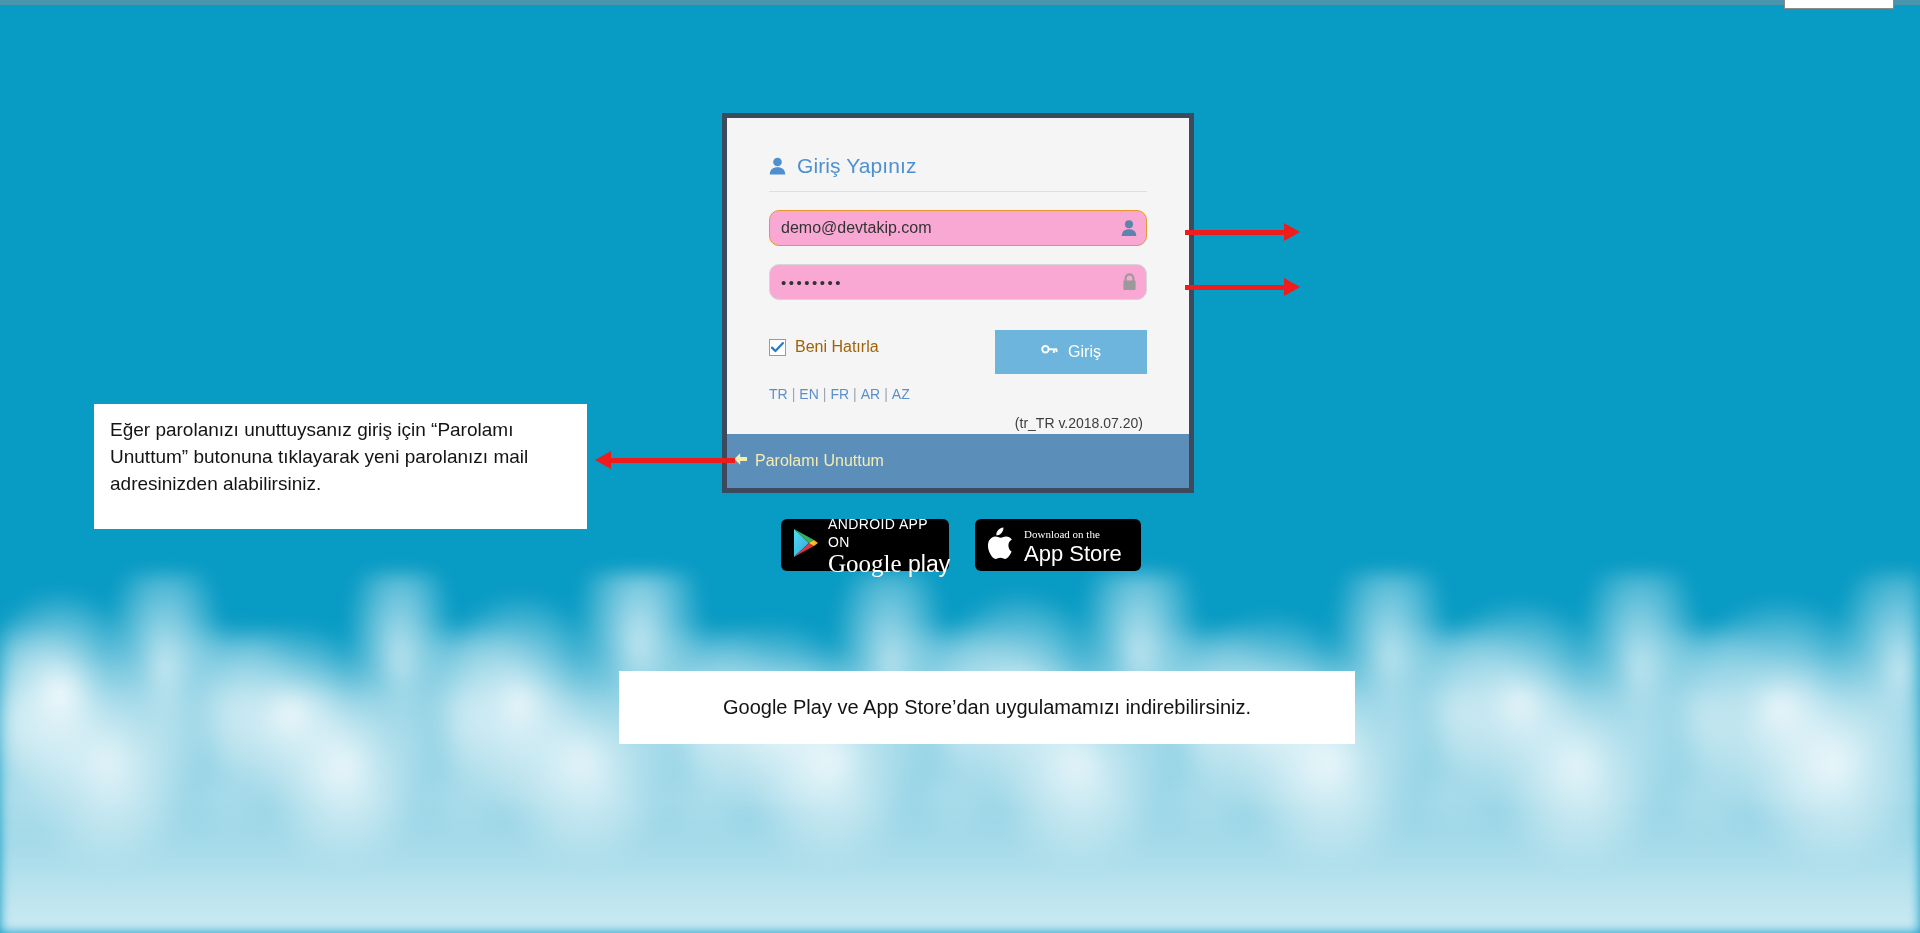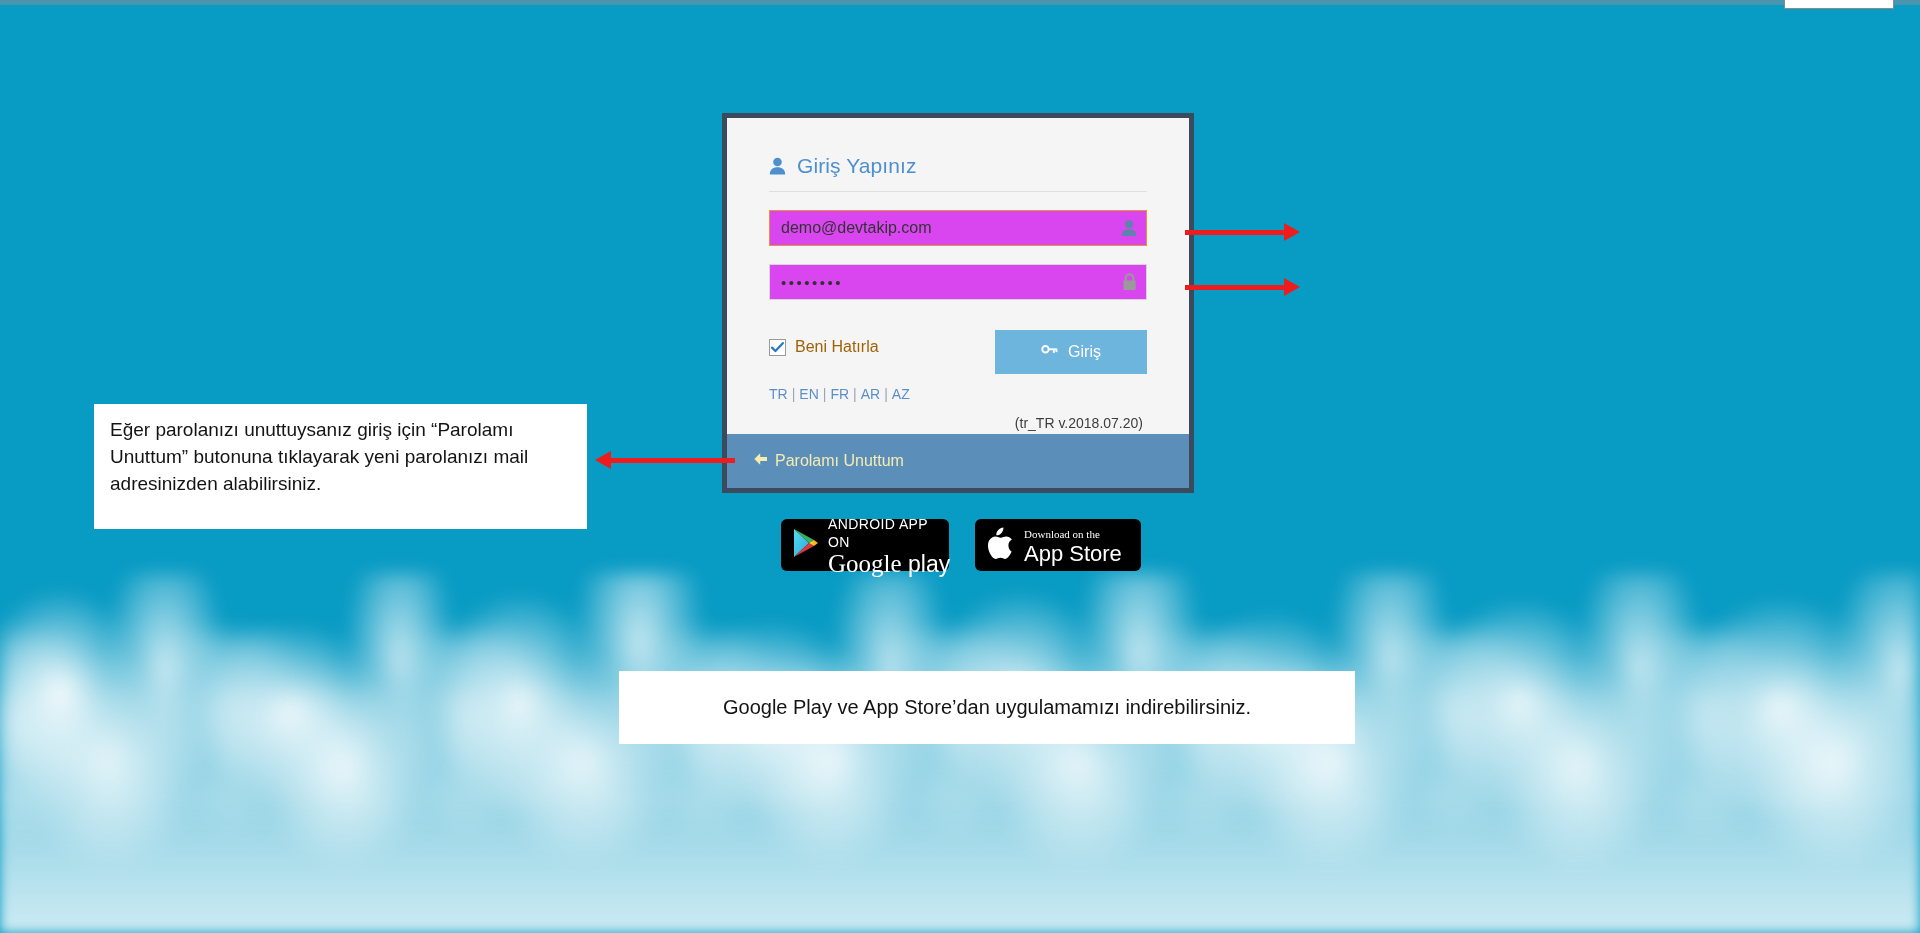--- a/index.html
+++ b/index.html
@@ -138,26 +138,27 @@
     letter-spacing: .1px;
   }
   .person-icon { display: inline-block; line-height: 0; }
 
   
   .field-row { position: relative; margin-top: 18px; }
   .field-input {
     width: 100%;
     height: 36px;
     box-sizing: border-box;
-    background: #d946ef;
+    background: #f9a8d4;
     font-family: "Liberation Sans", sans-serif;
     font-size: 16px;
     color: #333;
     padding: 0 40px 0 11px;
     outline: none;
+    border-radius: 10px;
   }
   #email-field { border: 1px solid #e8962c; }
   #password-field {
     border: 1px solid #d6d6d6;
     letter-spacing: 2.5px;
     font-size: 15px;
   }
   .field-icon {
     position: absolute;
     right: 10px;
@@ -210,21 +211,21 @@
     color: #3d3d3d;
     padding-right: 4px;
   }
 
   
   #card-footer {
     height: 54px;
     background: #5b8fb9;
     display: flex;
     align-items: center;
-    padding-left: 26px;
+    padding-left: 6px;
     box-sizing: border-box;
     gap: 7px;
     cursor: pointer;
   }
   #forgot-label { color: #f6ebb0; font-size: 16px; }
 
   
   #store-badges {
     position: absolute;
     left: 781px;

